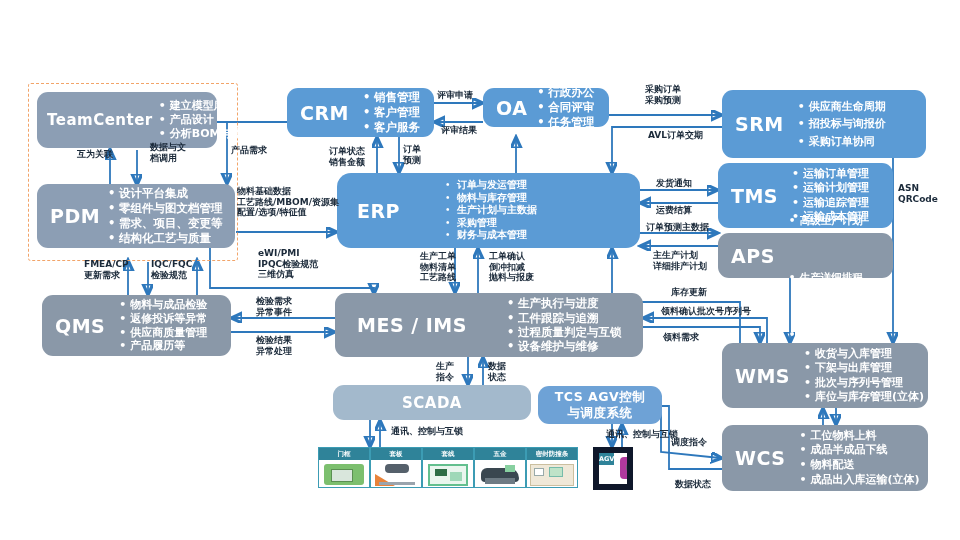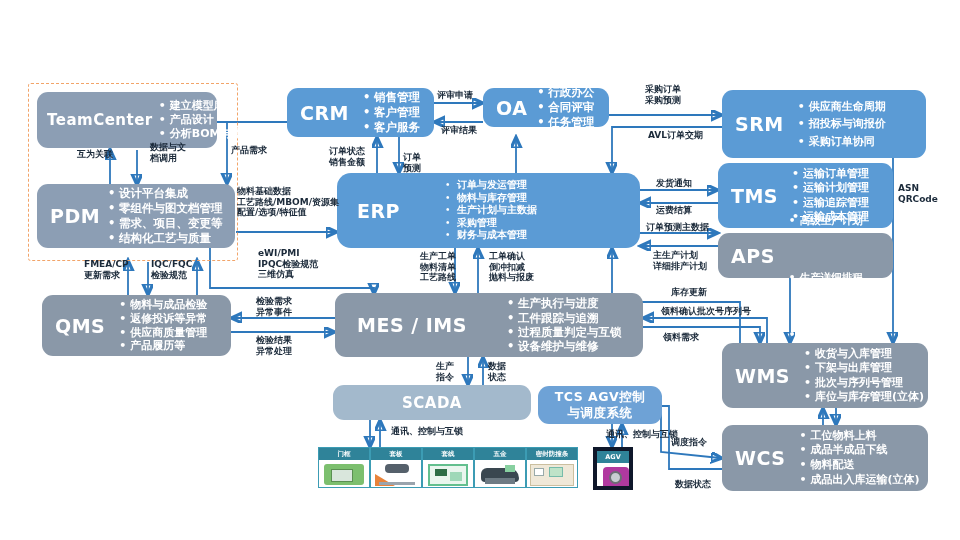--- a/index.html
+++ b/index.html
@@ -56,21 +56,21 @@
   #b-scada{left:333px;top:385px;width:198px;height:35px;justify-content:center;}
   #b-scada .box-title{padding:0;font-size:15px;}
   #b-tcs{left:538px;top:386px;width:124px;height:38px;justify-content:center;background:var(--c-tcs);}
   #b-tcs .box-title{padding:0;font-size:12.5px;text-align:center;white-space:pre-line;line-height:1.25;}
   #b-scada{background:var(--c-scada);}
   
   .eq-strip{position:absolute;left:318px;top:447px;display:flex;}
   .eq-cell{width:52px;height:41px;border:1px solid #3C9CB4;background:#fff;margin-right:0px;display:flex;flex-direction:column;}
   .eq-head{height:12px;background:var(--c-teal);color:#fff;font-size:6.5px;font-weight:bold;text-align:center;line-height:12px;overflow:hidden;}
   .eq-body{flex:1;position:relative;overflow:hidden;}
-  .agv-cell{position:absolute;left:593px;top:447px;width:40px;height:43px;border:4px solid #0f172a;background:#fff;display:flex;flex-direction:column;}
+  .agv-cell{position:absolute;left:593px;top:447px;width:40px;height:43px;border:6px solid #0f172a;background:#fff;display:flex;}
   
   .m{position:absolute;}
   .eq1-a{left:5px;top:4px;width:40px;height:21px;background:#7CBF6E;border-radius:3px;}
   .eq1-b{left:12px;top:9px;width:22px;height:13px;background:#D9E6DC;border:1px solid #5a8f52;}
   .eq2-a{left:4px;top:14px;width:0;height:0;border-left:20px solid #E8833A;border-top:12px solid transparent;}
   .eq2-b{left:14px;top:4px;width:24px;height:9px;background:#55606B;border-radius:4px;}
   .eq2-c{left:8px;top:22px;width:36px;height:3px;background:#9aa4ad;}
   .eq3-a{left:5px;top:4px;width:40px;height:22px;border:2px solid #63BF8E;background:#EAF6EE;}
   .eq3-b{left:12px;top:9px;width:12px;height:7px;background:#2F6E46;}
   .eq3-c{left:27px;top:12px;width:12px;height:9px;background:#9FD8B8;}
@@ -261,21 +261,21 @@
       <div class="bi">成品出入库运输(立体)</div>
     </div>
   </div>
 
   <div class="lbl" style="left:77px;top:149px;">互为关联</div>
   <div class="lbl" style="left:150px;top:142px;">数据与文
 档调用</div>
   <div class="lbl" style="left:231px;top:145px;">产品需求</div>
   <div class="lbl" style="left:329px;top:146px;">订单状态
 销售金额</div>
-  <div class="lbl" style="left:403px;top:152px;">订单
+  <div class="lbl" style="left:403px;top:144px;">订单
 预测</div>
   <div class="lbl" style="left:437px;top:90px;">评审申请</div>
   <div class="lbl" style="left:441px;top:125px;">评审结果</div>
   <div class="lbl" style="left:645px;top:84px;">采购订单
 采购预测</div>
   <div class="lbl" style="left:648px;top:130px;">AVL订单交期</div>
   <div class="lbl" style="left:237px;top:186px;">物料基础数据
 工艺路线/MBOM/资源集
 配置/选项/特征值</div>
   <div class="lbl" style="left:258px;top:248px;">eWI/PMI

